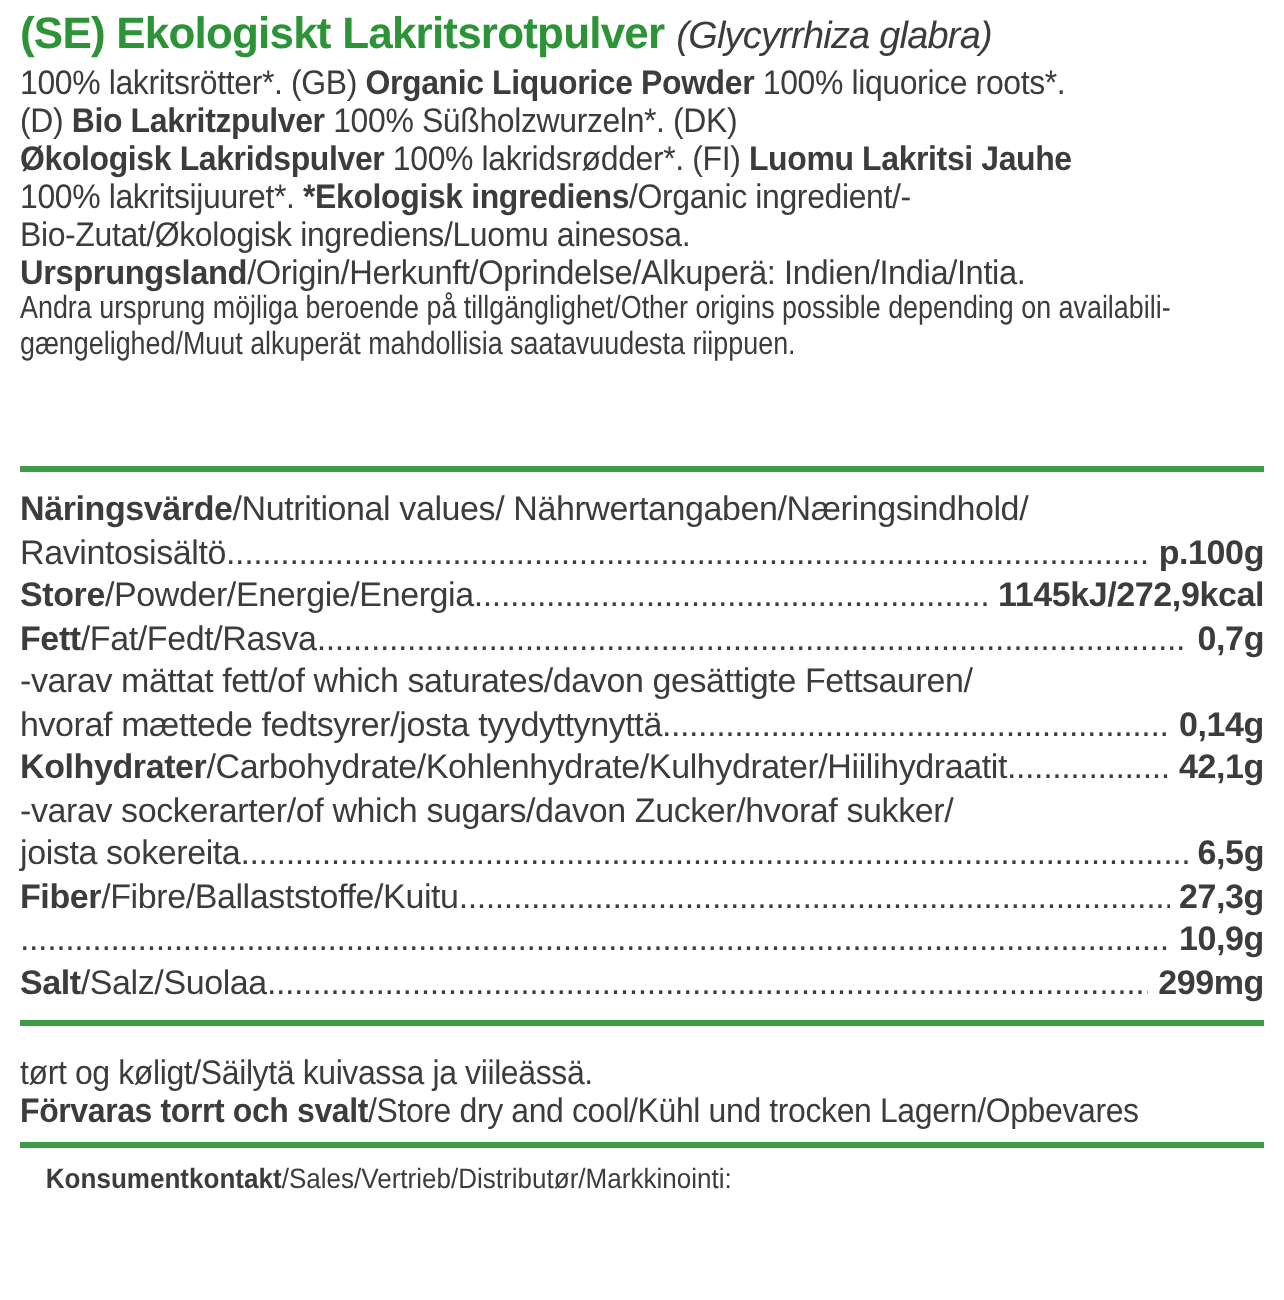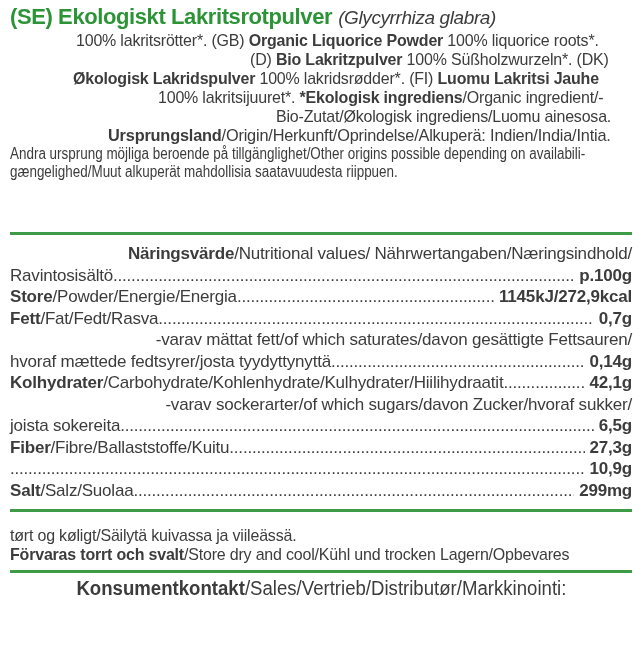--- a/index.html
+++ b/index.html
@@ -12,48 +12,48 @@
   .page{padding:4px 10px 0 10px;}
   .b{font-weight:bold;}
   .scale{display:inline-block;transform-origin:0 50%;}
 
   
   .title-line{font-size:22px;line-height:26px;white-space:nowrap;letter-spacing:-0.4px;}
   .product-name{color:var(--green,#2c9437);font-weight:bold;}
   .latin-name{font-style:italic;font-weight:normal;color:var(--text,#3c3c3c);margin-left:6px;font-size:19px;}
 
   
-  .intro .cline,.origin .cline{font-size:17px;line-height:19px;white-space:nowrap;letter-spacing:-0.2px;text-align:right;}
+  .intro .cline,.origin .cline{font-size:17px;line-height:19px;white-space:nowrap;letter-spacing:-0.2px;}
   .intro .scale{transform:scaleX(.94);}
   .origin .scale{transform:scaleX(.96);}
 
   .note .cline{font-size:16px;line-height:18px;white-space:nowrap;}
   .note .scale{transform:scaleX(.84);}
 
   
   .rule{height:3px;background:var(--rule,#3e9c46);border:0;margin:0;}
   .rule.first{margin-top:51px;}
   .rule.second{margin-top:8px;}
   .rule.third{margin-top:6px;}
 
   
   .ntable{margin-top:8px;font-size:17px;letter-spacing:-0.2px;}
-  .nrow{display:flex;align-items:baseline;line-height:21.5px;justify-content:flex-end;}
+  .nrow{display:flex;align-items:baseline;line-height:21.5px;}
   .lbl{white-space:nowrap;flex:0 0 auto;}
   .dots{flex:1 1 auto;min-width:0;overflow:hidden;white-space:nowrap;}
   .val{flex:0 0 auto;padding-left:5px;white-space:nowrap;}
 
   
   .storage{margin-top:14px;}
   .storage .cline{font-size:17px;line-height:19px;white-space:nowrap;letter-spacing:-0.2px;}
   .storage .scale{transform:scaleX(.94);}
 
   
   .footer-block{margin-top:7px;}
-  .footer-block .cline{font-size:20px;line-height:17px;text-align:center;white-space:nowrap;}
+  .footer-block .cline{font-size:14px;line-height:17px;text-align:left;white-space:nowrap;}
   .footer-block .scale{transform:scaleX(.93);transform-origin:50% 50%;}
 </style>
 </head>
 <body style="--green: #2c9437; --rule: #3e9c46; --text: #3c3c3c;">
 
 <div class="page">
 
   <div class="title-line">
     <span class="product-name">(SE) Ekologiskt Lakritsrotpulver</span><span class="latin-name">(Glycyrrhiza glabra)</span>
   </div>

